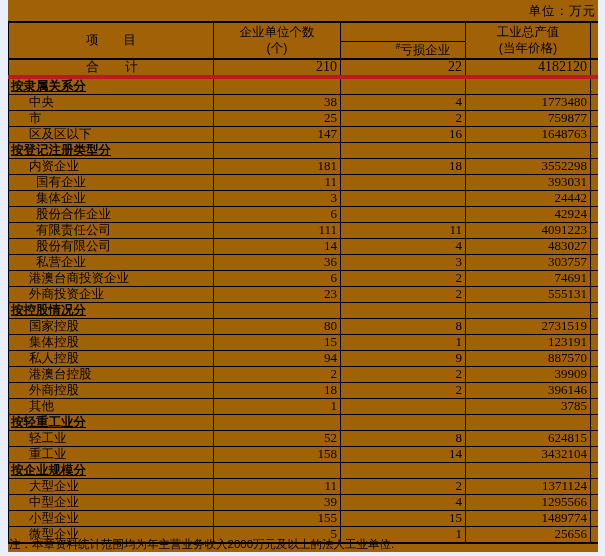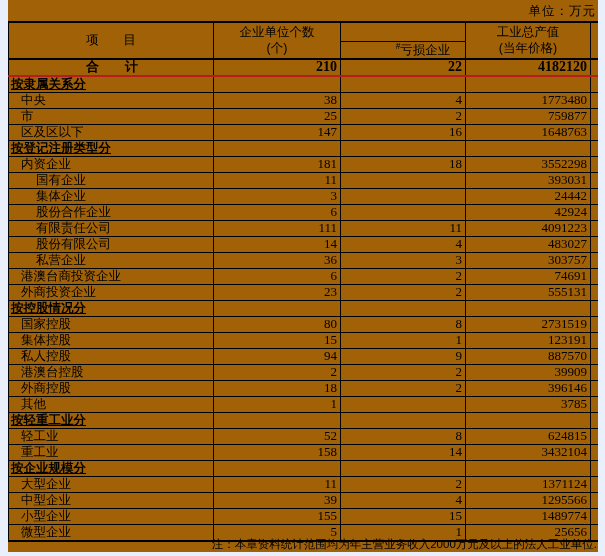--- a/index.html
+++ b/index.html
@@ -29,38 +29,38 @@
   thead td{text-align:center;vertical-align:middle;font-size:12.5px;line-height:16px;}
   tr.hrow1{height:19px;}
   tr.hrow2{height:17px;}
   thead tr.hrow1 td{border-bottom:none;}
   thead tr.hrow1 td.h-loss-top{border-bottom:1px solid #000;}
   thead tr.hrow2 td{border-bottom:2px solid #000;padding-left:40px;}
   td.h-item,td.h-count,td.h-output,thead td.c-spacer{border-bottom:2px solid #000 !important;}
   sup.hash{font-size:8.5px;vertical-align:super;line-height:0;}
   
   tr.total{height:16px;}
-  tr.total td{border-bottom:2px solid #b91c1c;font-weight:bold;}
+  tr.total td{border-bottom:4px solid #b91c1c;font-weight:normal;}
   tr.total td.c-label{text-align:center;font-size:13px;}
   
   tbody tr{height:15.8px;}
   td.c-label{font-size:12.5px;line-height:14px;padding-left:2px;padding-bottom:1px;}
-  td.c-label.ind1{padding-left:12px;}
+  td.c-label.ind1{padding-left:20px;}
   td.c-label.ind2{padding-left:27px;}
   tr.sec td.c-label{font-weight:bold;}
   .sec-label{text-decoration:underline;margin-top:44px;}
   td.c-num{
     text-align:right;padding-right:3px;padding-bottom:1px;
     font-family:"Liberation Serif","DejaVu Serif",serif;
     font-size:13px;line-height:14px;
   }
   tr.total td.c-num{font-size:14px;}
   .footnote{
     position:absolute;left:1px;top:537px;width:588px;
-    font-size:11.5px;line-height:14px;text-align:right;
+    font-size:11.5px;line-height:14px;
   }
 </style>
 </head>
 <body>
 
 <div class="page">
 
   <div class="unit-label">单位：万元</div>
 
   <table class="stat">

